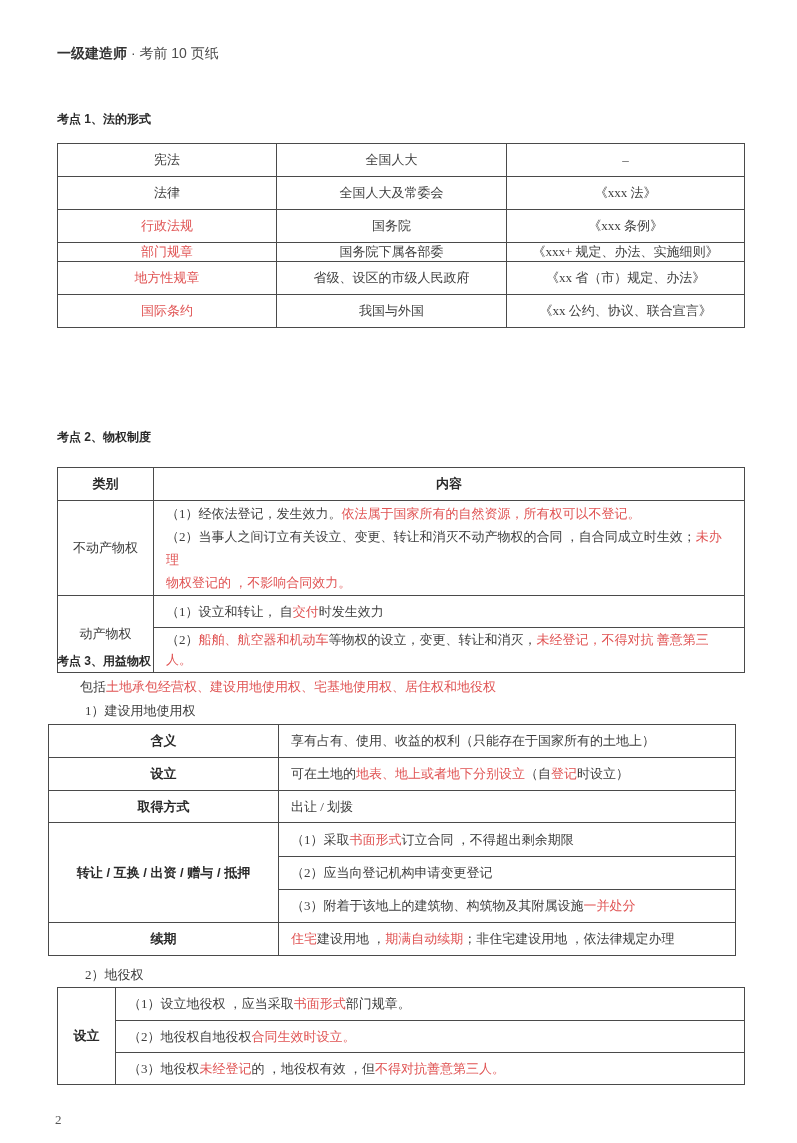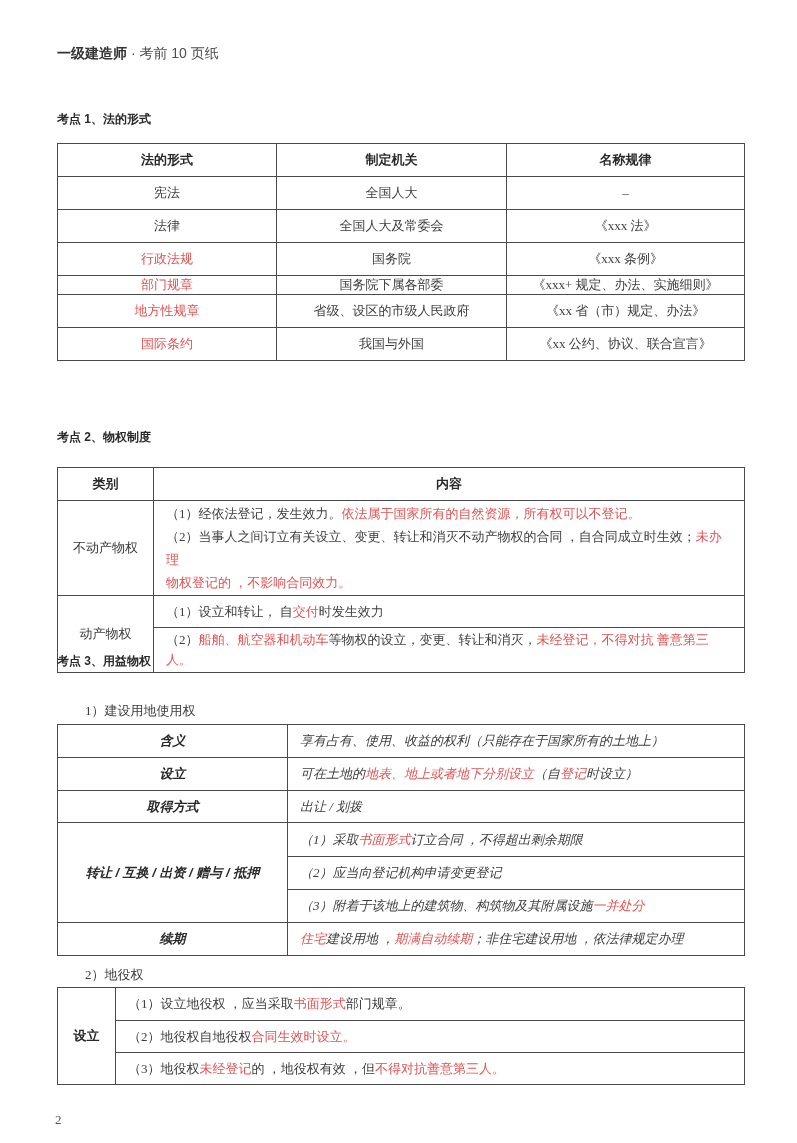--- a/index.html
+++ b/index.html
@@ -73,25 +73,20 @@
 
   <div class="abs kaodian" style="top:99px;">考点 1、法的形式</div>
 
   <table class="tbl abs" style="left:57px; top:131px; width:687px;">
     <colgroup>
         <col style="width:219px">
         <col style="width:230px">
         <col style="width:238px">
       </colgroup>
     <tbody>
-        <tr style="height:33px">
-      <th>法的形式</th>
-      <th>制定机关</th>
-      <th>名称规律</th>
-    </tr>
     <tr style="height:33px">
       <td class="center"><span>宪法</span></td>
       <td class="center"><span>全国人大</span></td>
       <td class="center"><span>–</span></td>
     </tr>
     <tr style="height:33px">
       <td class="center"><span>法律</span></td>
       <td class="center"><span>全国人大及常委会</span></td>
       <td class="center"><span>《xxx 法》</span></td>
     </tr>
@@ -142,23 +137,24 @@
       <td class="center" rowspan="2">动产物权</td>
       <td class="content"><span>（1）设立和转让， 自</span><span class="red">交付</span><span>时发生效力</span></td>
     </tr>
     <tr style="height:33px">
       <td class="content"><span>（2）</span><span class="red">船舶、航空器和机动车</span><span>等物权的设立，变更、转让和消灭，</span><span class="red">未经登记，不得对抗 善意第三人。</span></td>
     </tr>
   </tbody>
     </table>
 
   <div class="abs kaodian" style="top:641px;">考点 3、用益物权</div>
+  <div class="abs intro" style="top:666px;"><span>包括</span><span class="red">土地承包经营权、建设用地使用权、宅基地使用权、居住权和地役权</span></div>
   <div class="abs sub" style="top:690px;">1）建设用地使用权</div>
 
-  <table class="tbl abs" style="left:57px; top:712px; width:687px;font-style:italic;">
+  <table class="tbl abs" style="left:48px; top:712px; width:687px;">
     <colgroup>
         <col style="width:230px">
         <col style="width:457px">
       </colgroup>
     <tbody>
         <tr style="height:33px">
       <td class="label">含义</td>
       <td class="content"><span>享有占有、使用、收益的权利（只能存在于国家所有的土地上）</span></td>
     </tr>
     <tr style="height:33px">

